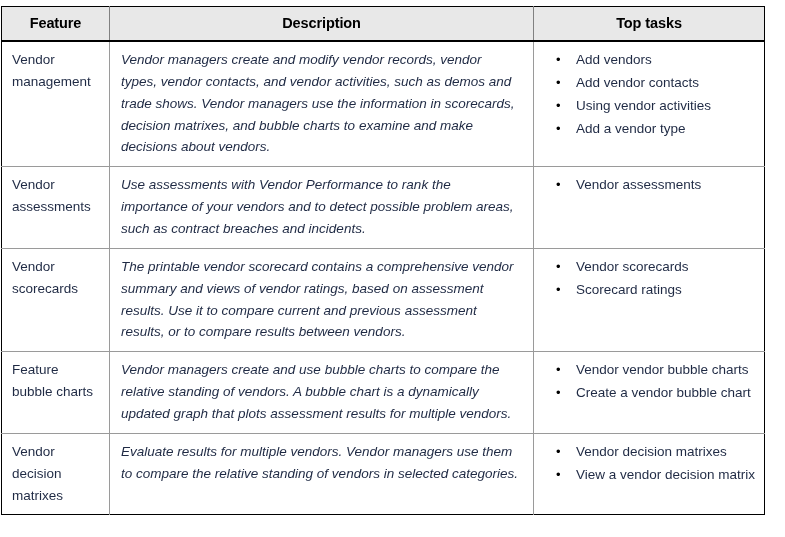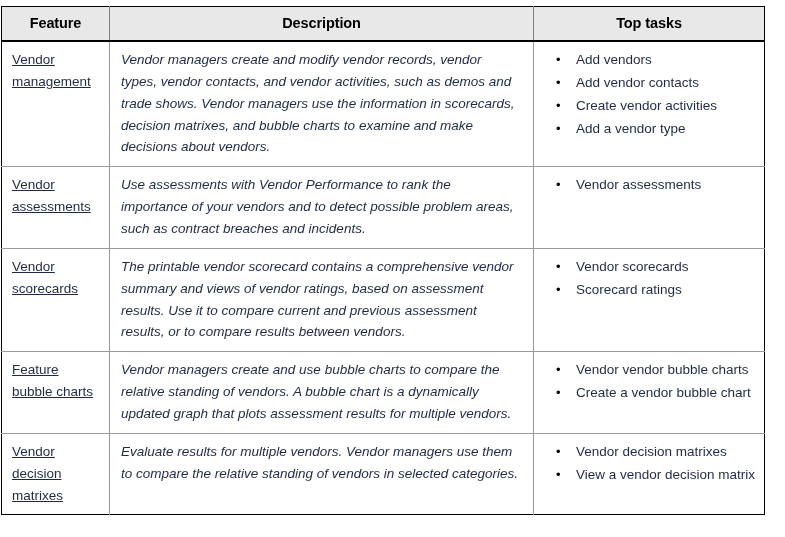--- a/index.html
+++ b/index.html
@@ -48,21 +48,21 @@
     border-right: 1.1px solid #9a9a9a;
     vertical-align: top;
     font-size: 13.5px;
     line-height: 1.62;
     color: #1f2a44;
     padding: 7px 8px 8px 9px;
   }
   tbody td:last-child { border-right: none; }
   tbody tr:first-child td { border-top: none; }
 
-  td.feature-cell { padding-left: 10px; text-decoration: underline; }
+  td.feature-cell { padding-left: 10px; }
   td.desc-cell    { padding-left: 11px; padding-right: 12px; font-style: italic; }
   td.tasks-cell   { padding-left: 10px; padding-right: 6px; }
 
   ul.task-list {
     margin: 0;
     padding: 0 0 0 32px;
     list-style: none;
   }
   ul.task-list li {
     position: relative;
@@ -96,21 +96,21 @@
       </tr>
     </thead>
     <tbody>
         <tr>
           <td class="feature-cell">Vendor management</td>
           <td class="desc-cell">Vendor managers create and modify vendor records, vendor types, vendor contacts, and vendor activities, such as demos and trade shows. Vendor managers use the information in scorecards, decision matrixes, and bubble charts to examine and make decisions about vendors.</td>
           <td class="tasks-cell">
             <ul class="task-list">
               <li><span class="bullet-dot">•</span><span>Add vendors</span></li>
               <li><span class="bullet-dot">•</span><span>Add vendor contacts</span></li>
-              <li><span class="bullet-dot">•</span><span>Create vendor activities</span></li>
+              <li><span class="bullet-dot">•</span><span>Using vendor activities</span></li>
               <li><span class="bullet-dot">•</span><span>Add a vendor type</span></li>
             </ul>
           </td>
         </tr>
         <tr>
           <td class="feature-cell">Vendor assessments</td>
           <td class="desc-cell">Use assessments with Vendor Performance to rank the importance of your vendors and to detect possible problem areas, such as contract breaches and incidents.</td>
           <td class="tasks-cell">
             <ul class="task-list">
               <li><span class="bullet-dot">•</span><span>Vendor assessments</span></li>

